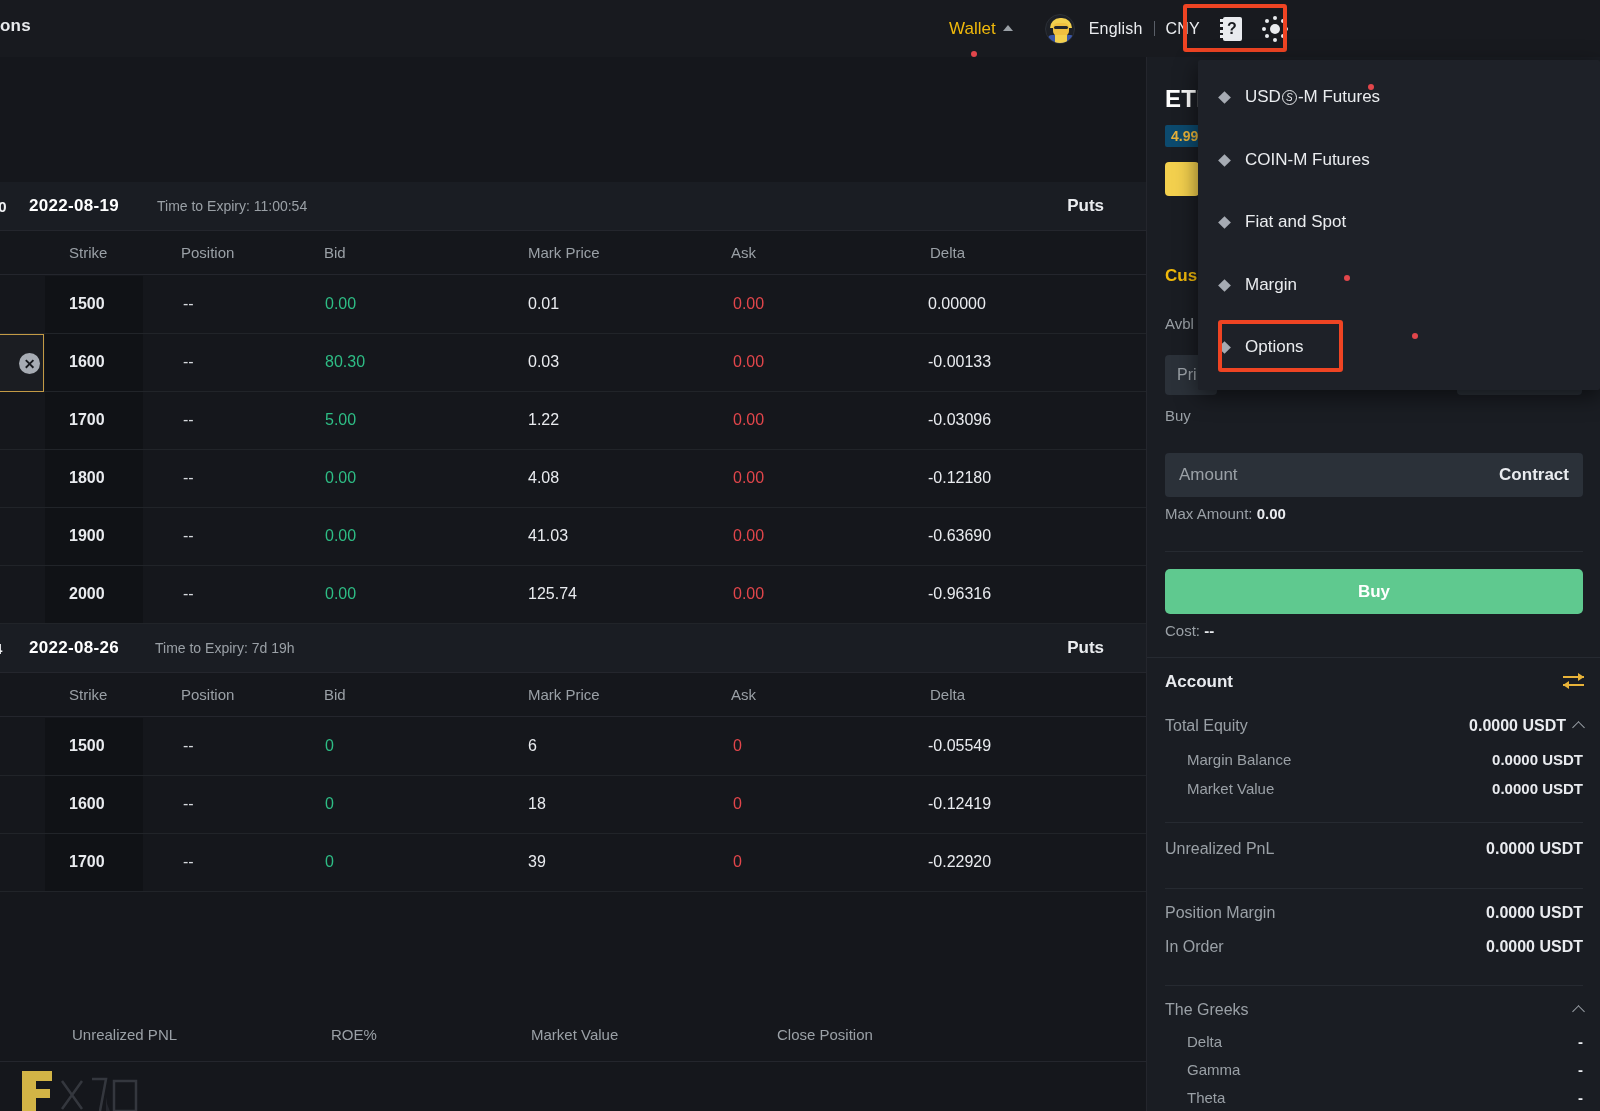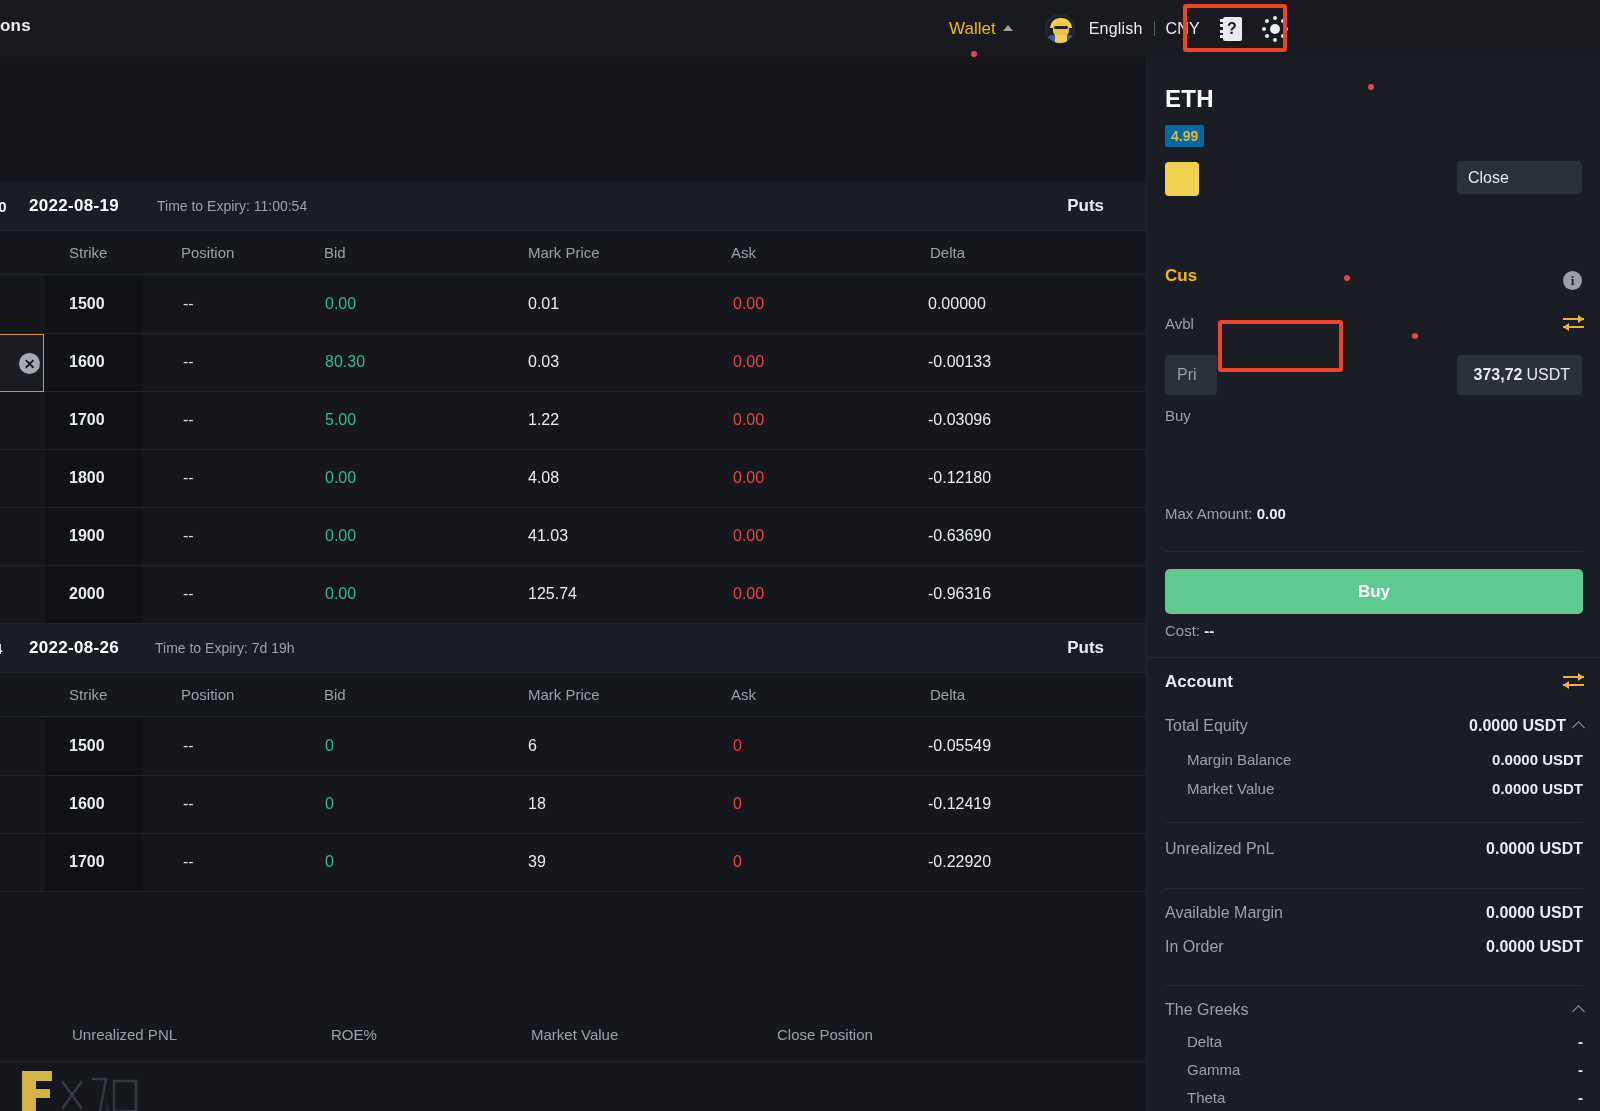--- a/index.html
+++ b/index.html
@@ -164,21 +164,21 @@
     background: #1a1d23;
     border-left: 1px solid #24262d;
   }
   .rp-symbol {
     position: absolute; left: 18px; top: 28px;
     font-size: 24px; font-weight: 700; color: #fff; letter-spacing: .3px;
     white-space: nowrap;
   }
   .rp-badge {
     position: absolute; left: 18px; top: 68px;
-    background: #0369a1; color: #e8b339;
+    background: #0c4a6e; color: #e8b339;
     font-size: 14px; font-weight: 700;
     padding: 3px 6px; border-radius: 2px; white-space: nowrap;
   }
   .rp-swatch {
     position: absolute; left: 18px; top: 105px;
     width: 34px; height: 34px; border-radius: 4px; background: #f3d04e;
   }
   .rp-close-btn {
     position: absolute; right: 18px; top: 104px;
     width: 125px; height: 33px; border-radius: 4px;
@@ -480,20 +480,24 @@
           <i class="bh"></i>
         </div>
     </div>
     <div class="rp-pri-field">Pri</div>
     <div class="rp-price-val">
       <b>373,72</b>
       <span>USDT</span>
     </div>
     <div class="rp-buy-label">Buy</div>
 
+    <div class="rp-amount">
+      <span class="ph">Amount</span>
+      <span class="unit">Contract</span>
+    </div>
     <div class="rp-max">
       <span>Max Amount:</span>
       <b>0.00</b>
     </div>
     <div class="rp-sep1"></div>
     <button class="rp-buy-btn">Buy</button>
     <div class="rp-cost">
       <span>Cost:</span>
       <b>--</b>
     </div>
@@ -521,21 +525,21 @@
       <span class="k sub">Market Value</span>
       <span class="v sub">0.0000 USDT</span>
     </div>
     <div class="hr" style="top:765px"></div>
     <div class="kv" style="top:783px">
       <span class="k">Unrealized PnL</span>
       <span class="v">0.0000 USDT</span>
     </div>
     <div class="hr" style="top:831px"></div>
     <div class="kv" style="top:847px">
-      <span class="k">Available Margin</span>
+      <span class="k">Position Margin</span>
       <span class="v">0.0000 USDT</span>
     </div>
     <div class="kv" style="top:881px">
       <span class="k">In Order</span>
       <span class="v">0.0000 USDT</span>
     </div>
 
     <div class="hr" style="top:928px"></div>
     <div class="kv" style="top:944px">
       <span class="k">The Greeks</span>
@@ -549,20 +553,42 @@
       <span class="k sub">Gamma</span>
       <span class="v sub">-</span>
     </div>
     <div class="kv" style="top:1032px">
       <span class="k sub">Theta</span>
       <span class="v sub">-</span>
     </div>
 
   </div>
 
+  <div class="wallet-menu">
+    <div class="wm-item" style="top:27px">
+      <i class="wm-diamond"></i>
+      <span class="usds">USD<i class="circ">S</i>-M Futures</span>
+    </div>
+    <div class="wm-item" style="top:90px">
+      <i class="wm-diamond"></i>
+      <span>COIN-M Futures</span>
+    </div>
+    <div class="wm-item" style="top:152px">
+      <i class="wm-diamond"></i>
+      <span>Fiat and Spot</span>
+    </div>
+    <div class="wm-item" style="top:215px">
+      <i class="wm-diamond"></i>
+      <span>Margin</span>
+    </div>
+    <div class="wm-item" style="top:277px">
+      <i class="wm-diamond"></i>
+      <span>Options</span>
+    </div>
+  </div>
   <div class="wm-options-box"></div>
 
   <div class="reddot" style="left:1368px; top:84px"></div>
   <div class="reddot" style="left:1344px; top:275px"></div>
   <div class="reddot" style="left:1412px; top:333px"></div>
   <div class="reddot" style="left:971px;  top:51px"></div>
 
   <div class="topbar">
     <div class="topbar-left">ons</div>
     <div class="topbar-right">

